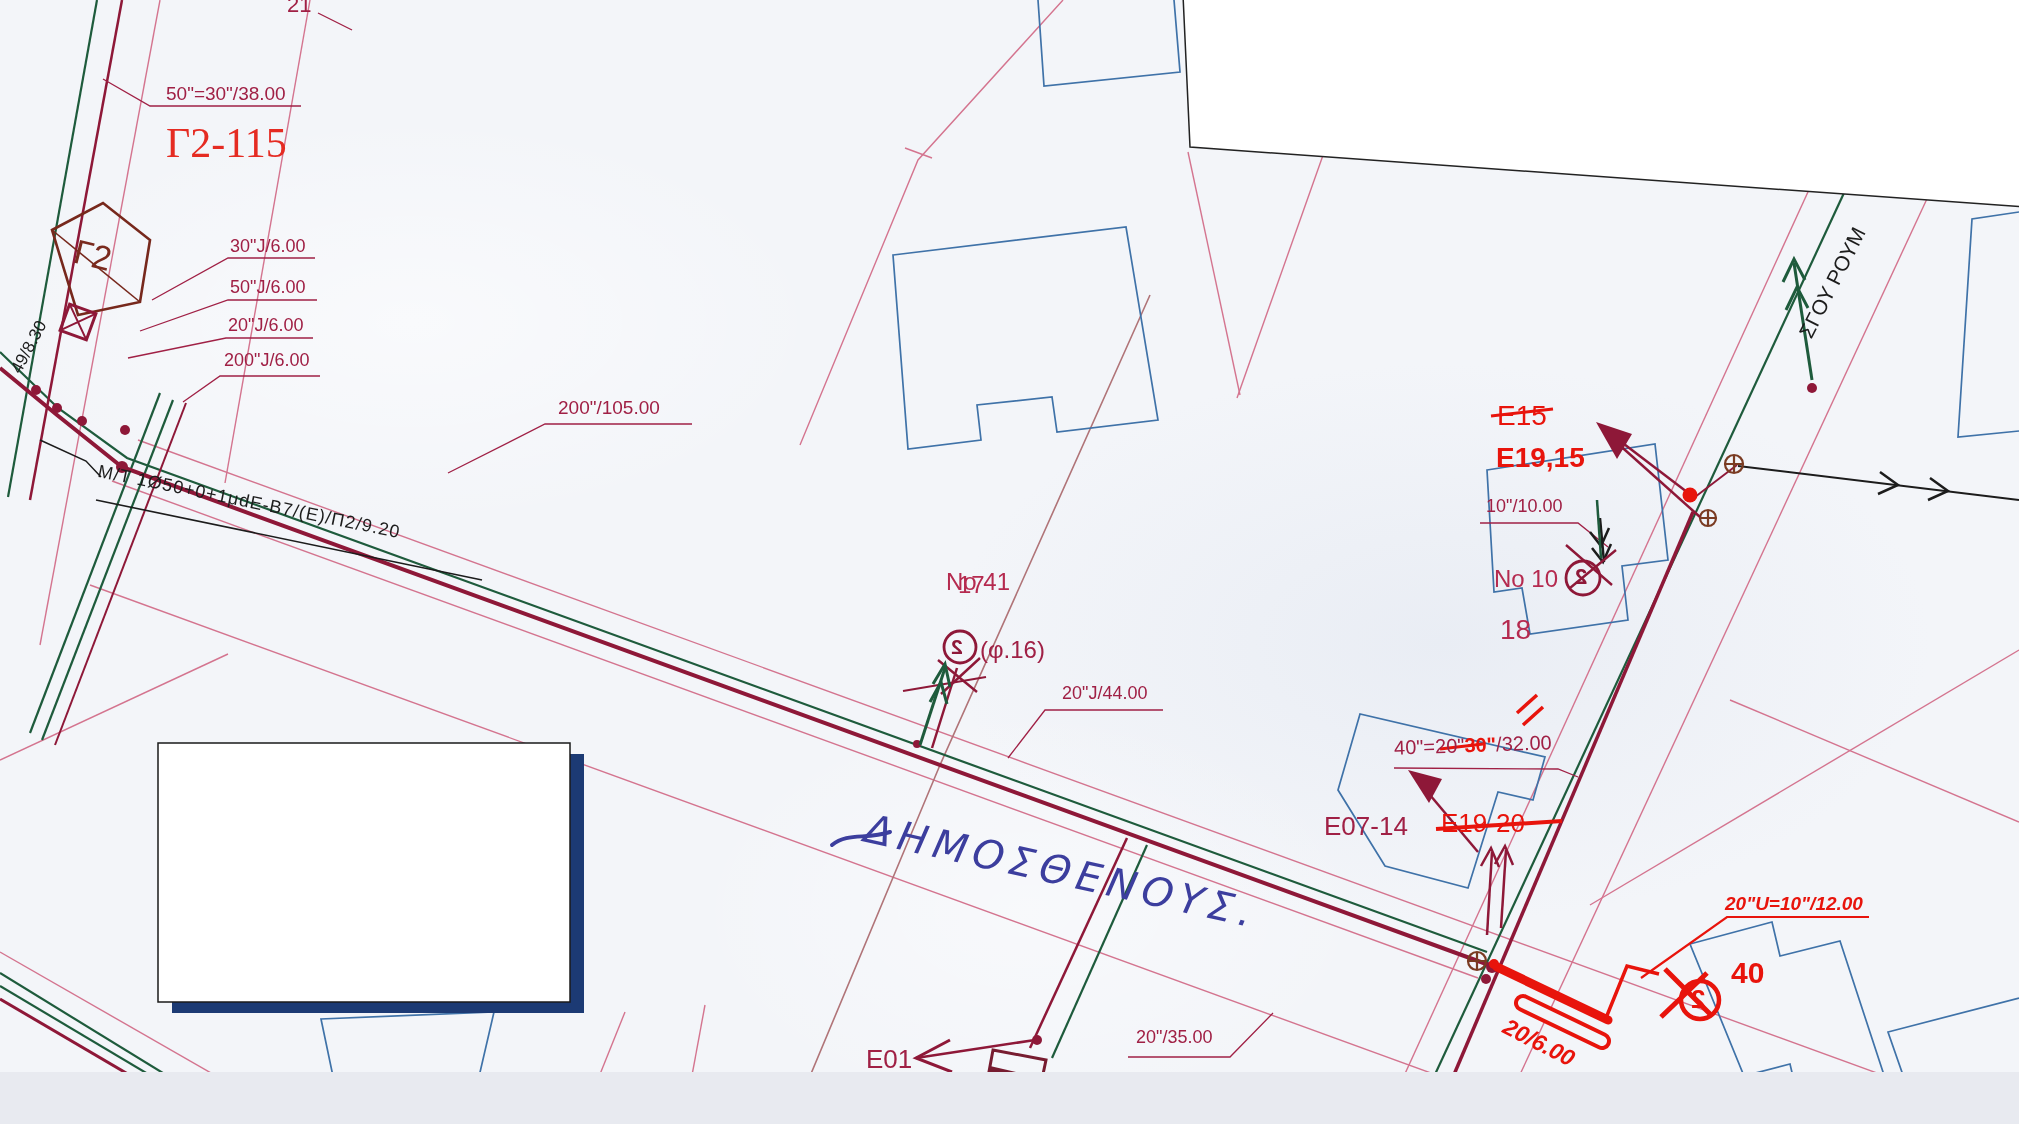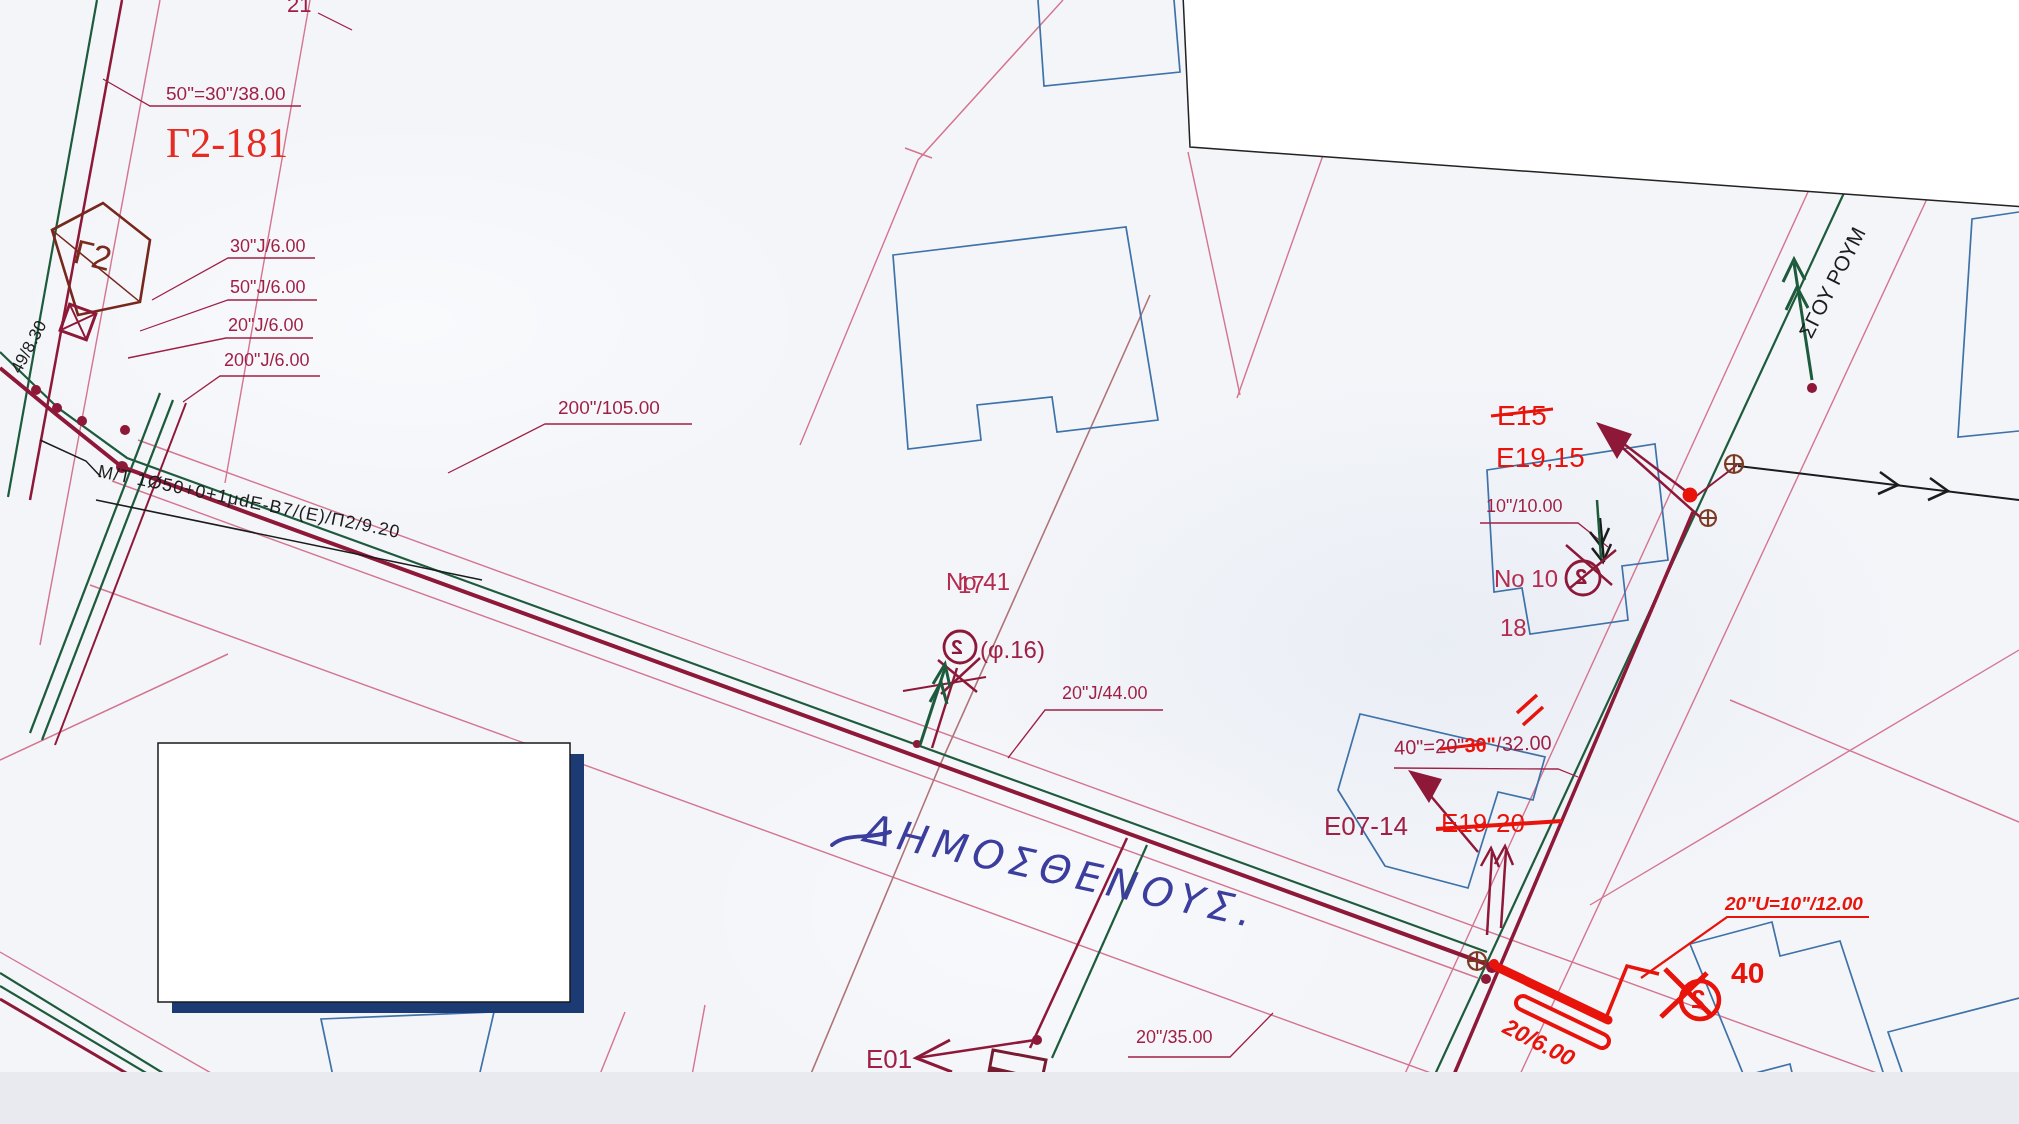--- a/index.html
+++ b/index.html
@@ -217,39 +217,39 @@
 
   <g>
     <polygon points="1183,-5 2025,-5 2025,207 1190,147" fill="#ffffff" stroke="#222222" stroke-width="1.5"></polygon>
     <rect x="172" y="754" width="412" height="259" fill="#1c3a74"></rect>
     <rect x="158" y="743" width="412" height="259" fill="#ffffff" stroke="#1a1a1a" stroke-width="1.5"></rect>
   </g>
 </svg>
 
   <div class="t crim" style="left:287px;top:-6px;font-size:22px">21</div>
   <div class="t crim" style="left:166px;top:84px;font-size:19px">50"=30"/38.00</div>
-  <div class="t serif" style="left:166px;top:122px;font-size:42px;color:#e52b22">Γ2-181</div>
+  <div class="t serif" style="left:166px;top:122px;font-size:42px;color:#e52b22">Γ2-115</div>
   <div class="t crim" style="left:230px;top:237px;font-size:18px">30"J/6.00</div>
   <div class="t crim" style="left:230px;top:278px;font-size:18px">50"J/6.00</div>
   <div class="t crim" style="left:228px;top:316px;font-size:18px">20"J/6.00</div>
   <div class="t crim" style="left:224px;top:351px;font-size:18px">200"J/6.00</div>
   <div class="t brown" style="left:74px;top:238px;font-size:34px;transform:rotate(14deg)">Γ2</div>
   <div class="t blk" style="left:8px;top:368px;font-size:17px;transform:rotate(-62deg);transform-origin:left top">49/8.30</div>
   <div class="t blk" style="left:100px;top:462px;font-size:18px;transform:rotate(11.5deg);transform-origin:left top;letter-spacing:1px">M/T 1Ø50+0+1μdE-B7/(E)/Π2/9.20</div>
   <div class="t crim" style="left:558px;top:398px;font-size:19px">200"/105.00</div>
   <div class="t crim2" style="left:946px;top:570px;font-size:24px">No 41</div>
   <div class="t crim2" style="left:958px;top:573px;font-size:24px">17</div>
   <div class="t crim" style="left:980px;top:638px;font-size:24px">(φ.16)</div>
   <div class="t crim" style="left:1062px;top:684px;font-size:18px">20"J/44.00</div>
   <div class="t hand" style="left:870px;top:808px;font-size:40px;transform:rotate(12.5deg);transform-origin:left top;letter-spacing:6px">ΔΗΜΟΣΘΕΝΟΥΣ.</div>
   <div class="t red" style="left:1497px;top:402px;font-size:28px">E15</div>
-  <div class="t red" style="left:1496px;top:444px;font-size:28px;font-weight:normal">E19,15</div>
+  <div class="t red" style="left:1496px;top:444px;font-size:28px;font-weight:bold">E19,15</div>
   <div class="t crim" style="left:1486px;top:497px;font-size:18px">10"/10.00</div>
   <div class="t crim2" style="left:1494px;top:567px;font-size:24px">No 10</div>
-  <div class="t crim2" style="left:1500px;top:616px;font-size:24px">18</div>
+  <div class="t crim2" style="left:1500px;top:616px;font-size:28px">18</div>
 
   <div class="t" style="left:1394px;top:735px;font-size:20px;transform:rotate(-2deg)">
     <span class="crim">40"=</span><span class="crim">20"</span><span class="red" style="font-weight:bold">30"</span><span class="crim">/32.00</span>
   </div>
 
   <div class="t crim" style="left:1324px;top:813px;font-size:26px">E07-14</div>
   <div class="t red" style="left:1441px;top:810px;font-size:26px">E19-20</div>
   <div class="t red" style="left:1725px;top:894px;font-size:19px;font-weight:bold;font-style:italic">20"U=10"/12.00</div>
   <div class="t red" style="left:1510px;top:1015px;font-size:23px;font-weight:bold;font-style:italic;transform:rotate(27deg);transform-origin:left top">20/6.00</div>
   <div class="t red" style="left:1731px;top:958px;font-size:30px;font-weight:bold">40</div>

